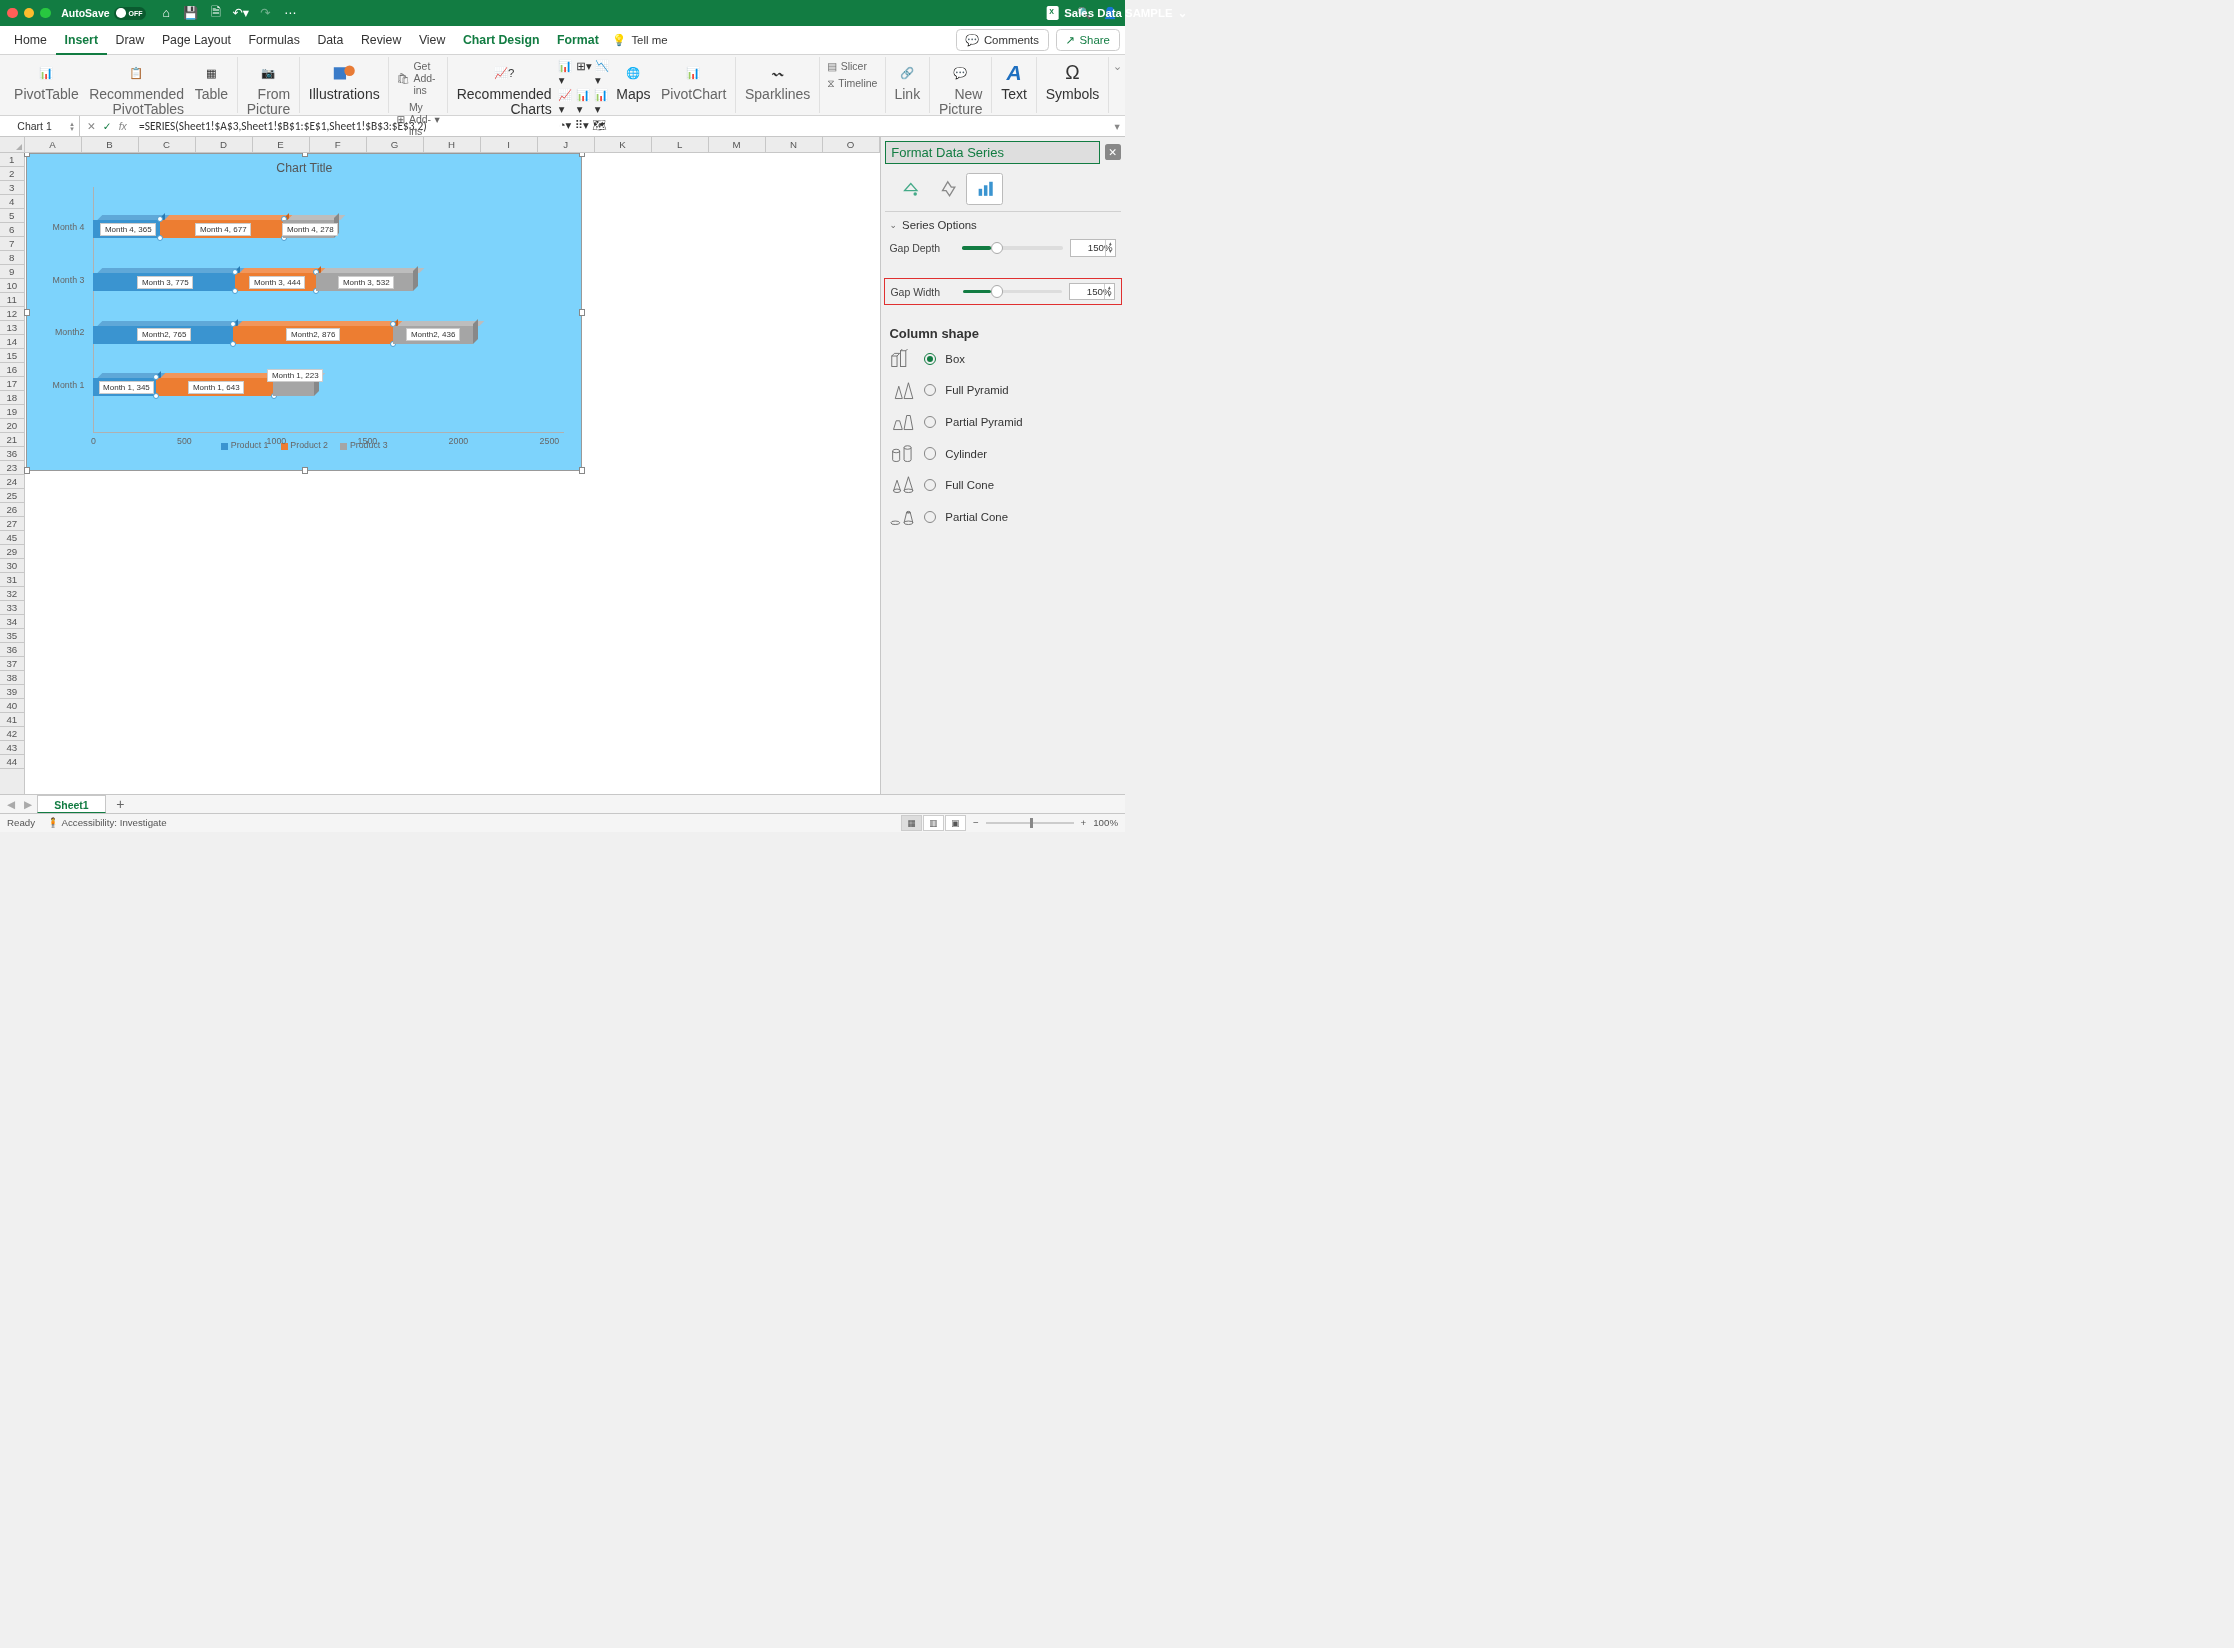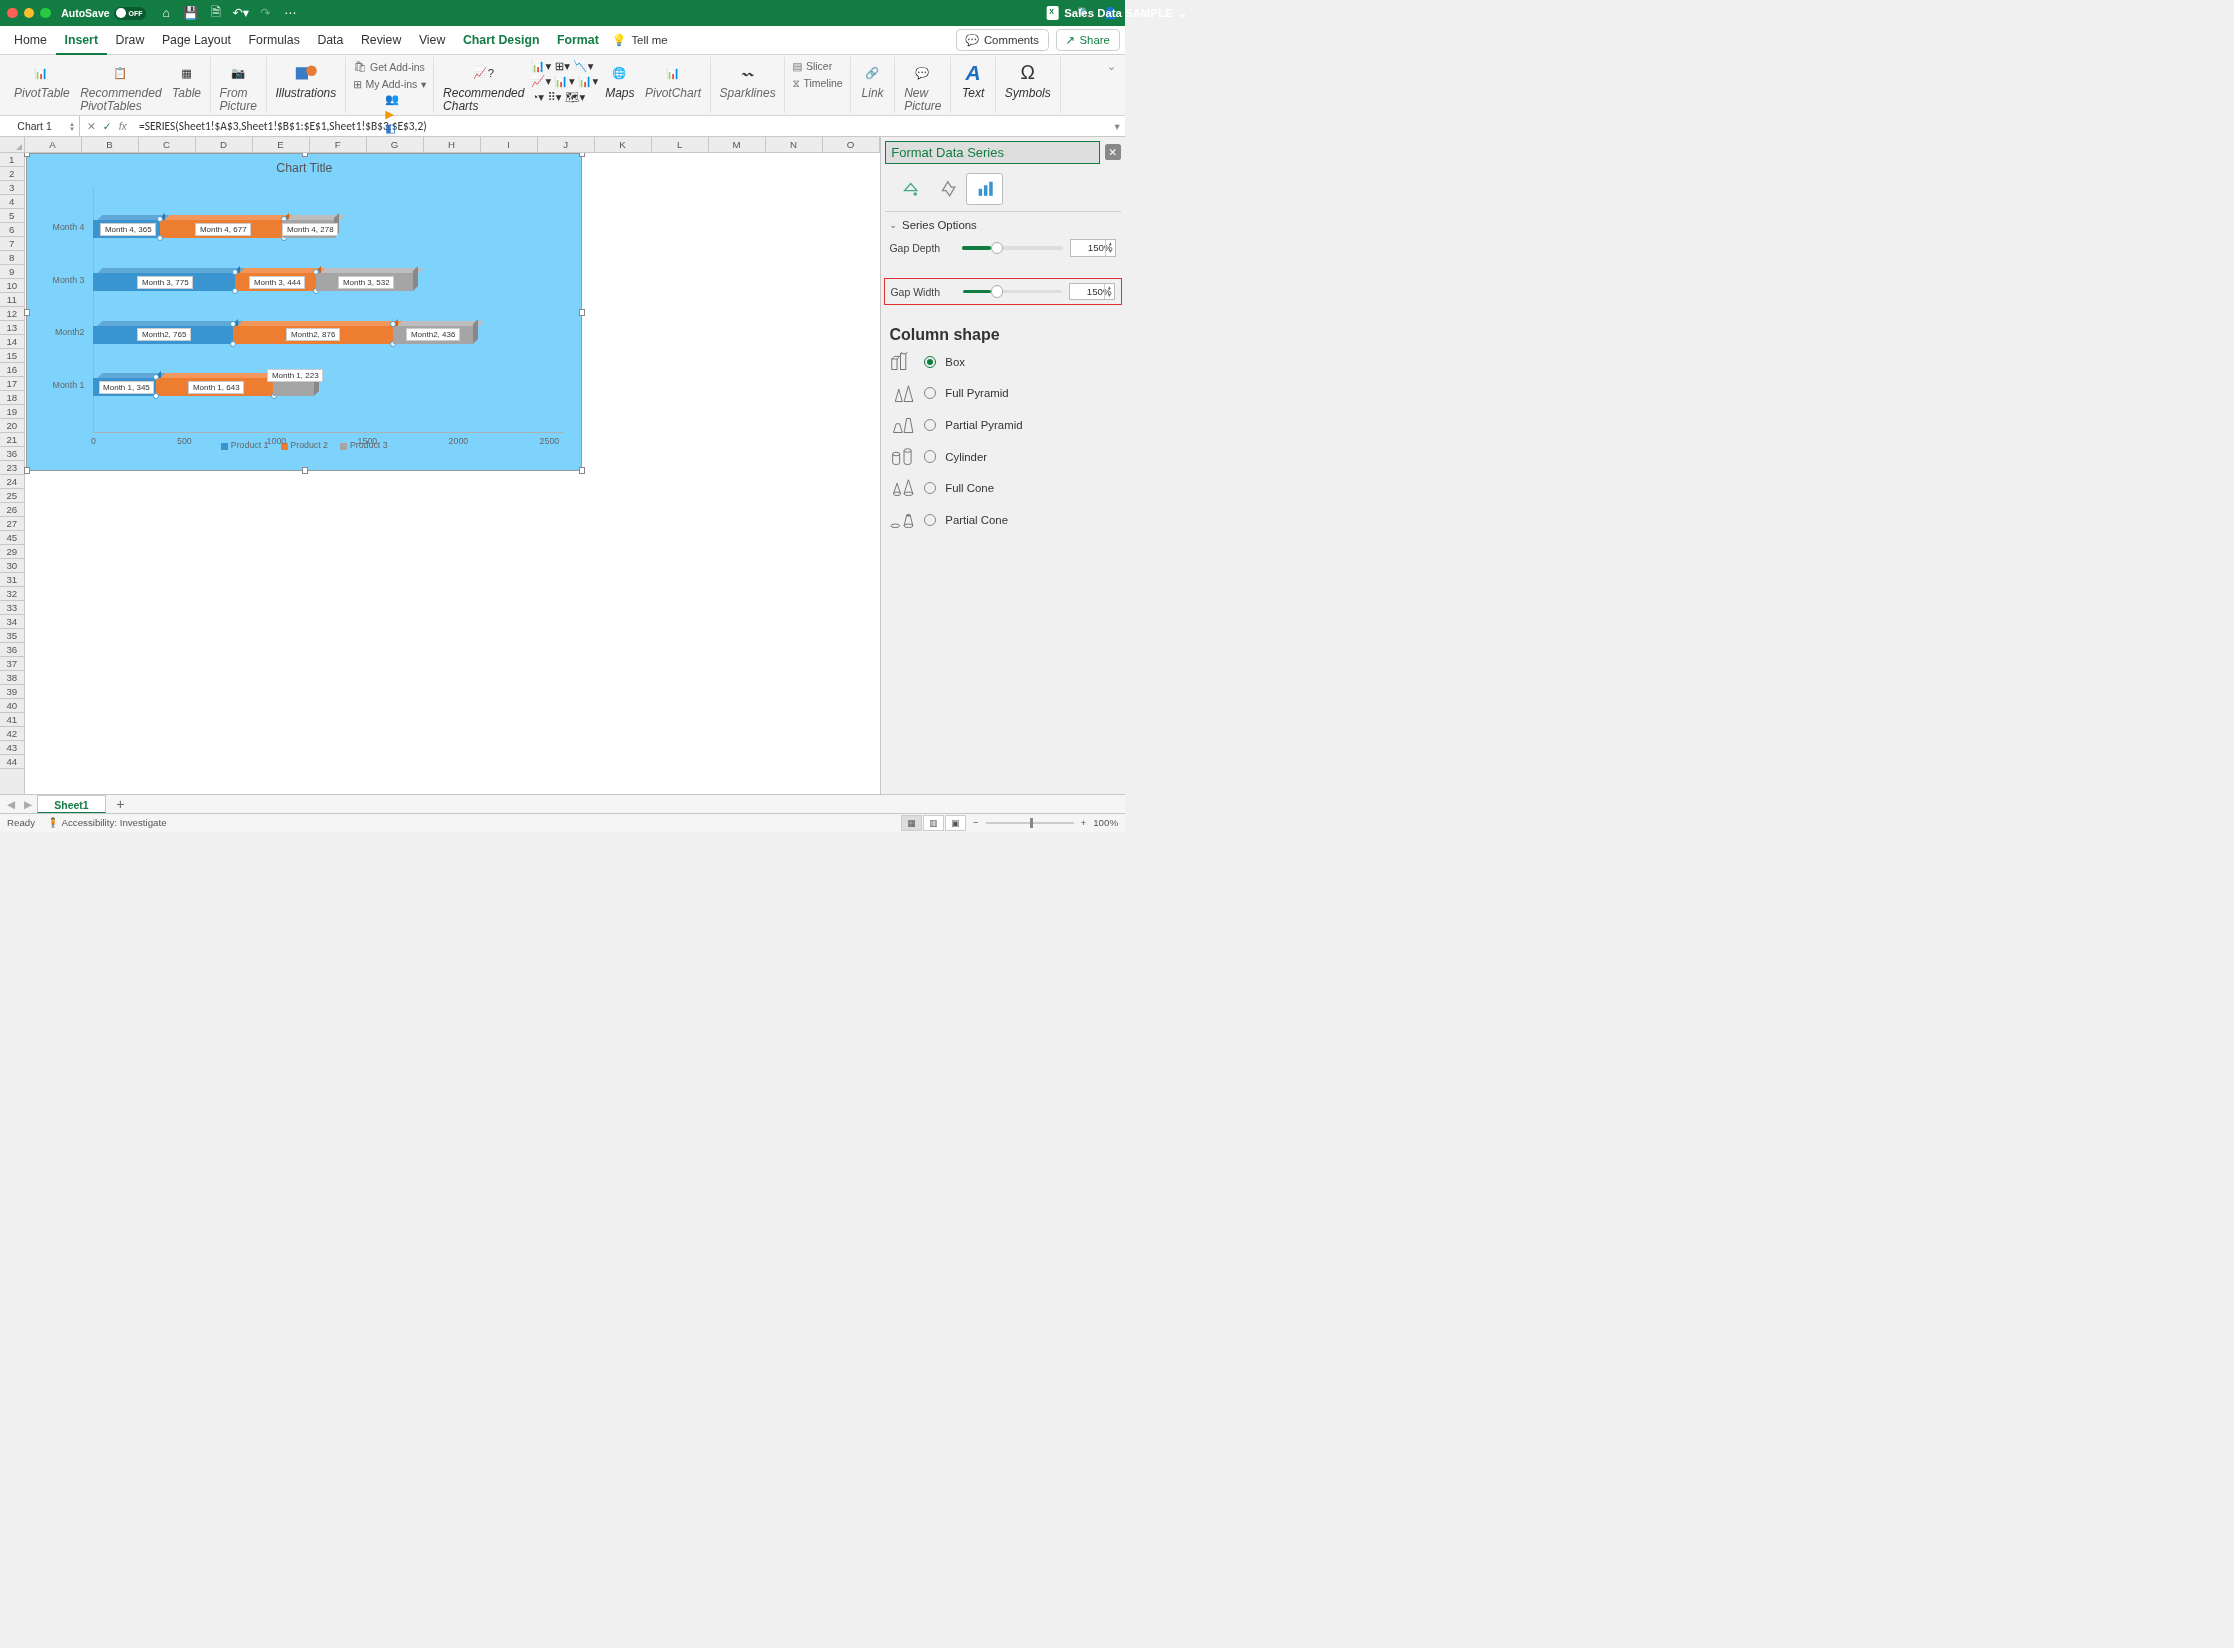--- a/index.html
+++ b/index.html
@@ -29,21 +29,21 @@
 .ribbon-right{margin-left:auto;display:flex;gap:7px;align-items:center;}
 .pill{ border:0.9px solid #ccc; border-radius:4.4px; padding:2.6px 8.8px; font-size:11.4px; display:flex;align-items:center;gap:4.4px; background:#fff;}
 .pill.share{color:#127c42;}
 
 
 .ribbon-body { background:#f5f5f5; height:61px; display:flex; padding:1.8px 5.3px; border-bottom:0.9px solid #d4d4d4;}
 .rgroup{ display:flex; flex-direction:column; align-items:center; justify-content:space-between; padding:1.8px 5.3px; border-right:0.9px solid #e0e0e0; position:relative;}
 .rgroup:last-child{border-right:none;}
 .big-btn{ display:flex; flex-direction:column; align-items:center; gap:1.8px; width:auto; padding:1.8px 3.5px;}
 .big-btn .ic{width:26px;height:24.6px;display:flex;align-items:center;justify-content:center;}
-.big-btn .lbl{ font-size:12px; text-align:left; line-height:1.1; color:#666;font-style:italic;}
+.big-btn .lbl{ font-size:14px; text-align:right; line-height:1.1; color:#666;}
 .big-btn.enabled .lbl{color:#333;}
 .row-btns{display:flex;gap:3.5px;}
 .mini{display:flex;align-items:center;gap:3.5px;font-size:10.5px;padding:1.8px;color:#666;}
 .stack{display:flex;flex-direction:column;gap:0.9px;}
 svg{display:block;}
 
 
 .fbar{ height:21px; background:#fff; border-bottom:0.9px solid #c7c7c7; display:flex; align-items:center; font-size:10.5px;padding-left:12px;}
 .namebox{ width:68px; border-right:0.9px solid #c7c7c7; padding:0 5.3px; display:flex; align-items:center; justify-content:space-between; height:100%;}
 .namebox .dd{font-size:7px;color:#888;display:flex;flex-direction:column;line-height:5.3px;}
@@ -101,21 +101,21 @@
 .section-hdr .chev{font-size:8.8px;color:#666;}
 .opt-row{display:flex;align-items:center;gap:7px;padding:5.3px 0;font-size:10.5px;}
 .opt-label{width:66px;color:#444;}
 .slider{flex:1;height:3.5px;background:#ddd;border-radius:1.8px;position:relative;}
 .slider .fill{position:absolute;left:0;top:0;bottom:0;width:28%;background:#127c42;border-radius:1.8px;}
 .slider .thumb{position:absolute;left:28%;top:-4.4px;width:12.3px;height:12.3px;background:#fff;border:0.9px solid #aaa;border-radius:50%;}
 .pct-box{width:46px;height:17.6px;border:0.9px solid #bbb;background:#fff;font-size:9.7px;text-align:right;padding:1.8px 2.6px;position:relative;}
 .spinner{position:absolute;right:0;top:0;bottom:0;width:10.5px;display:flex;flex-direction:column;border-left:0.9px solid #ccc;}
 .spinner span{flex:1;font-size:5.3px;text-align:center;line-height:7px;color:#666;}
 .highlight-row{border:1.8px solid #e03030;margin:16px -5.3px;padding:3.5px 5.3px;}
-.subhdr{font-weight:700;font-size:16px;padding:5.3px 0 1.8px;}
+.subhdr{font-weight:700;font-size:13px;padding:5.3px 0 1.8px;}
 .shape-opt{display:flex;align-items:center;gap:8.8px;padding:5.3px 0;font-size:11.4px;}
 .shape-ic{width:26px;height:21px;display:flex;align-items:center;justify-content:center;}
 .radio{width:12.3px;height:12.3px;border:0.9px solid #888;border-radius:50%;display:flex;align-items:center;justify-content:center;}
 .radio.on{border-color:#127c42;}
 .radio.on::after{content:"";width:6.1px;height:6.1px;background:#127c42;border-radius:50%;}
 
 
 .sheet-tabs{height:18.4px;background:#f5f5f5;border-top:0.9px solid #c7c7c7;display:flex;align-items:center;font-size:10.5px;padding:0 3.5px;gap:1.8px;}
 .nav-ar{color:#aaa;padding:0 3.5px;}
 .sheet-tab{padding:0 16px;height:18.4px;line-height:18.4px;background:#fff;border:0.9px solid #c7c7c7;border-bottom:none;position:relative;}

